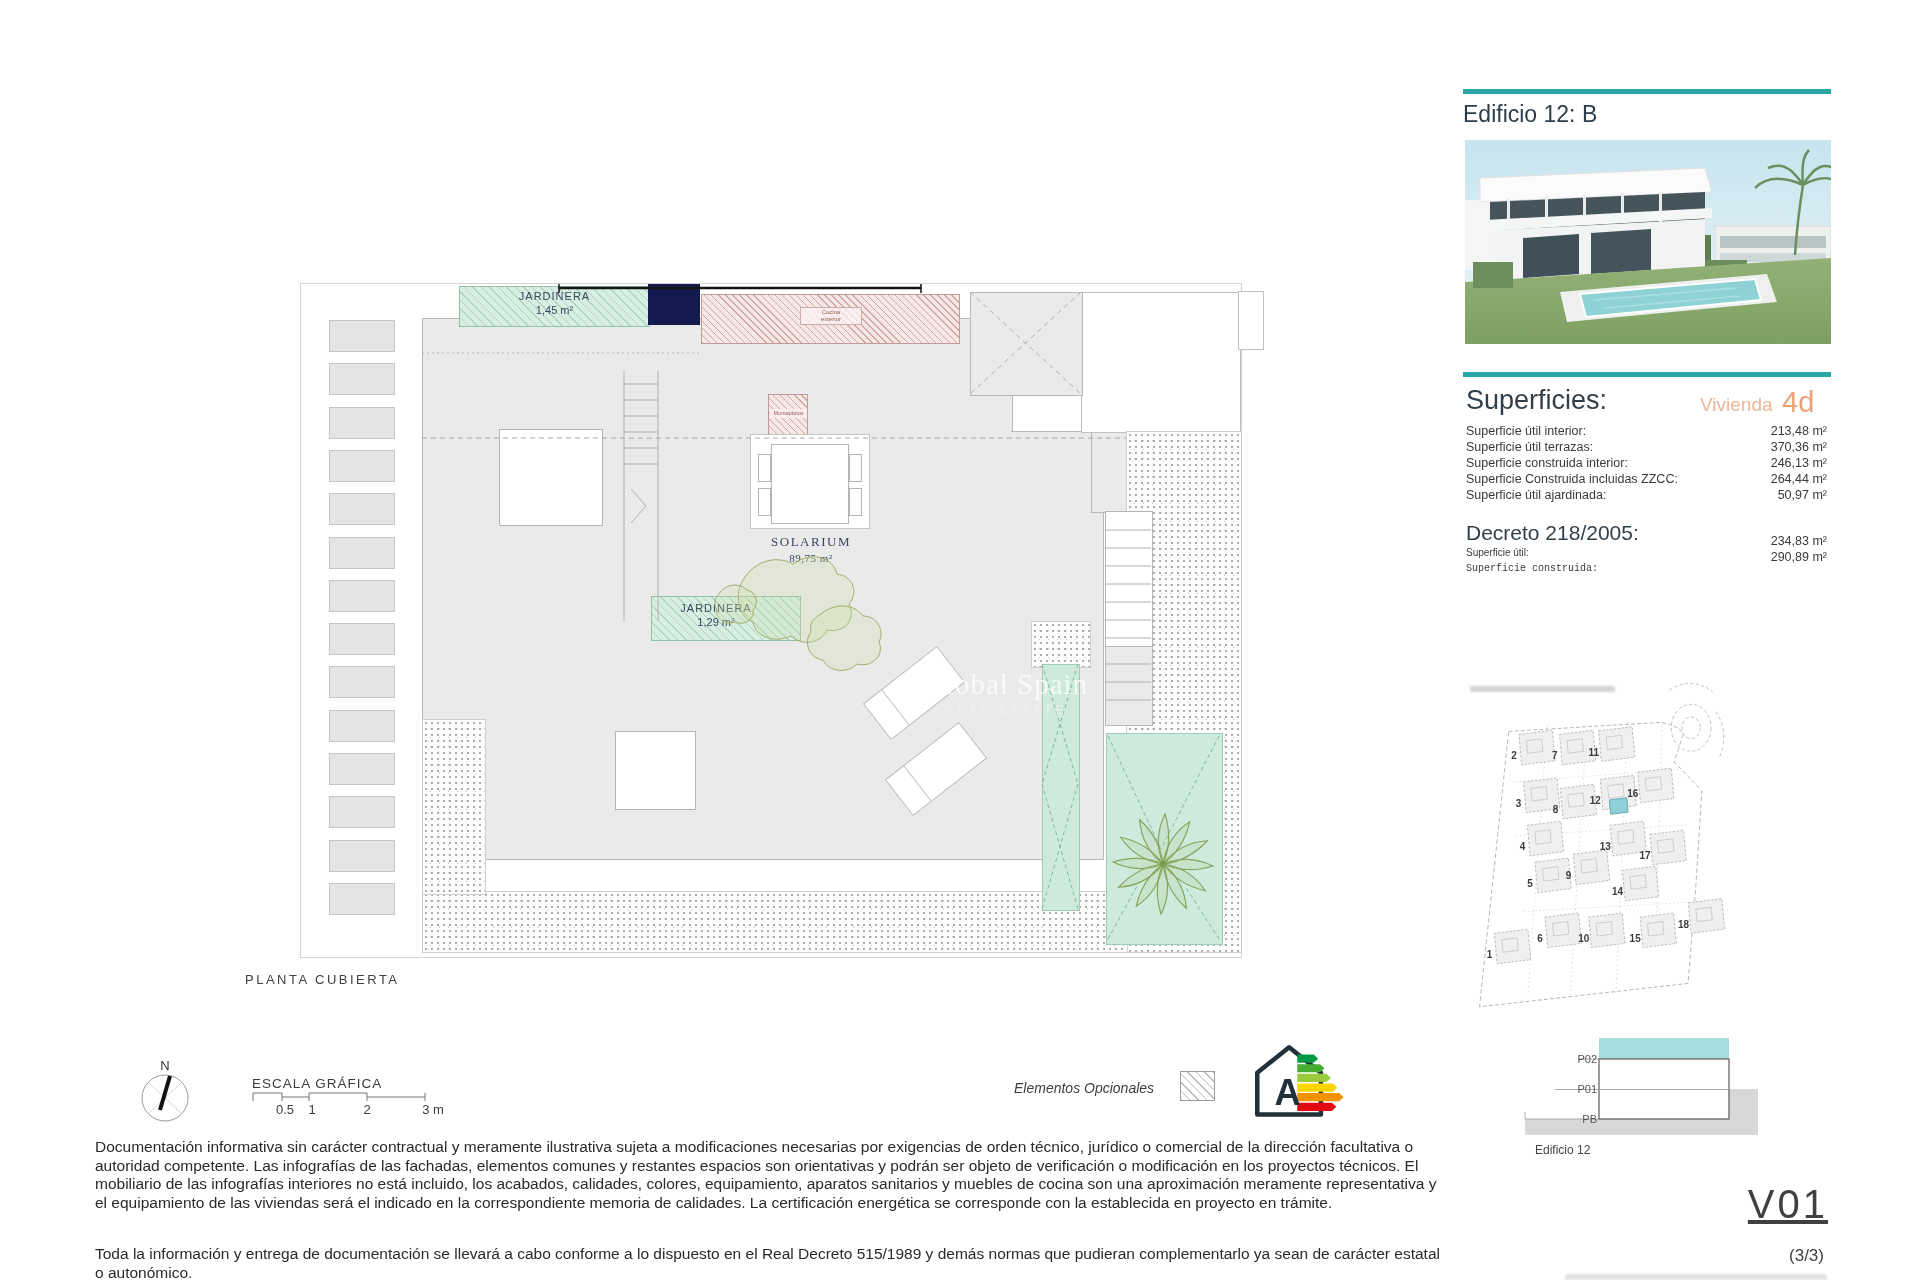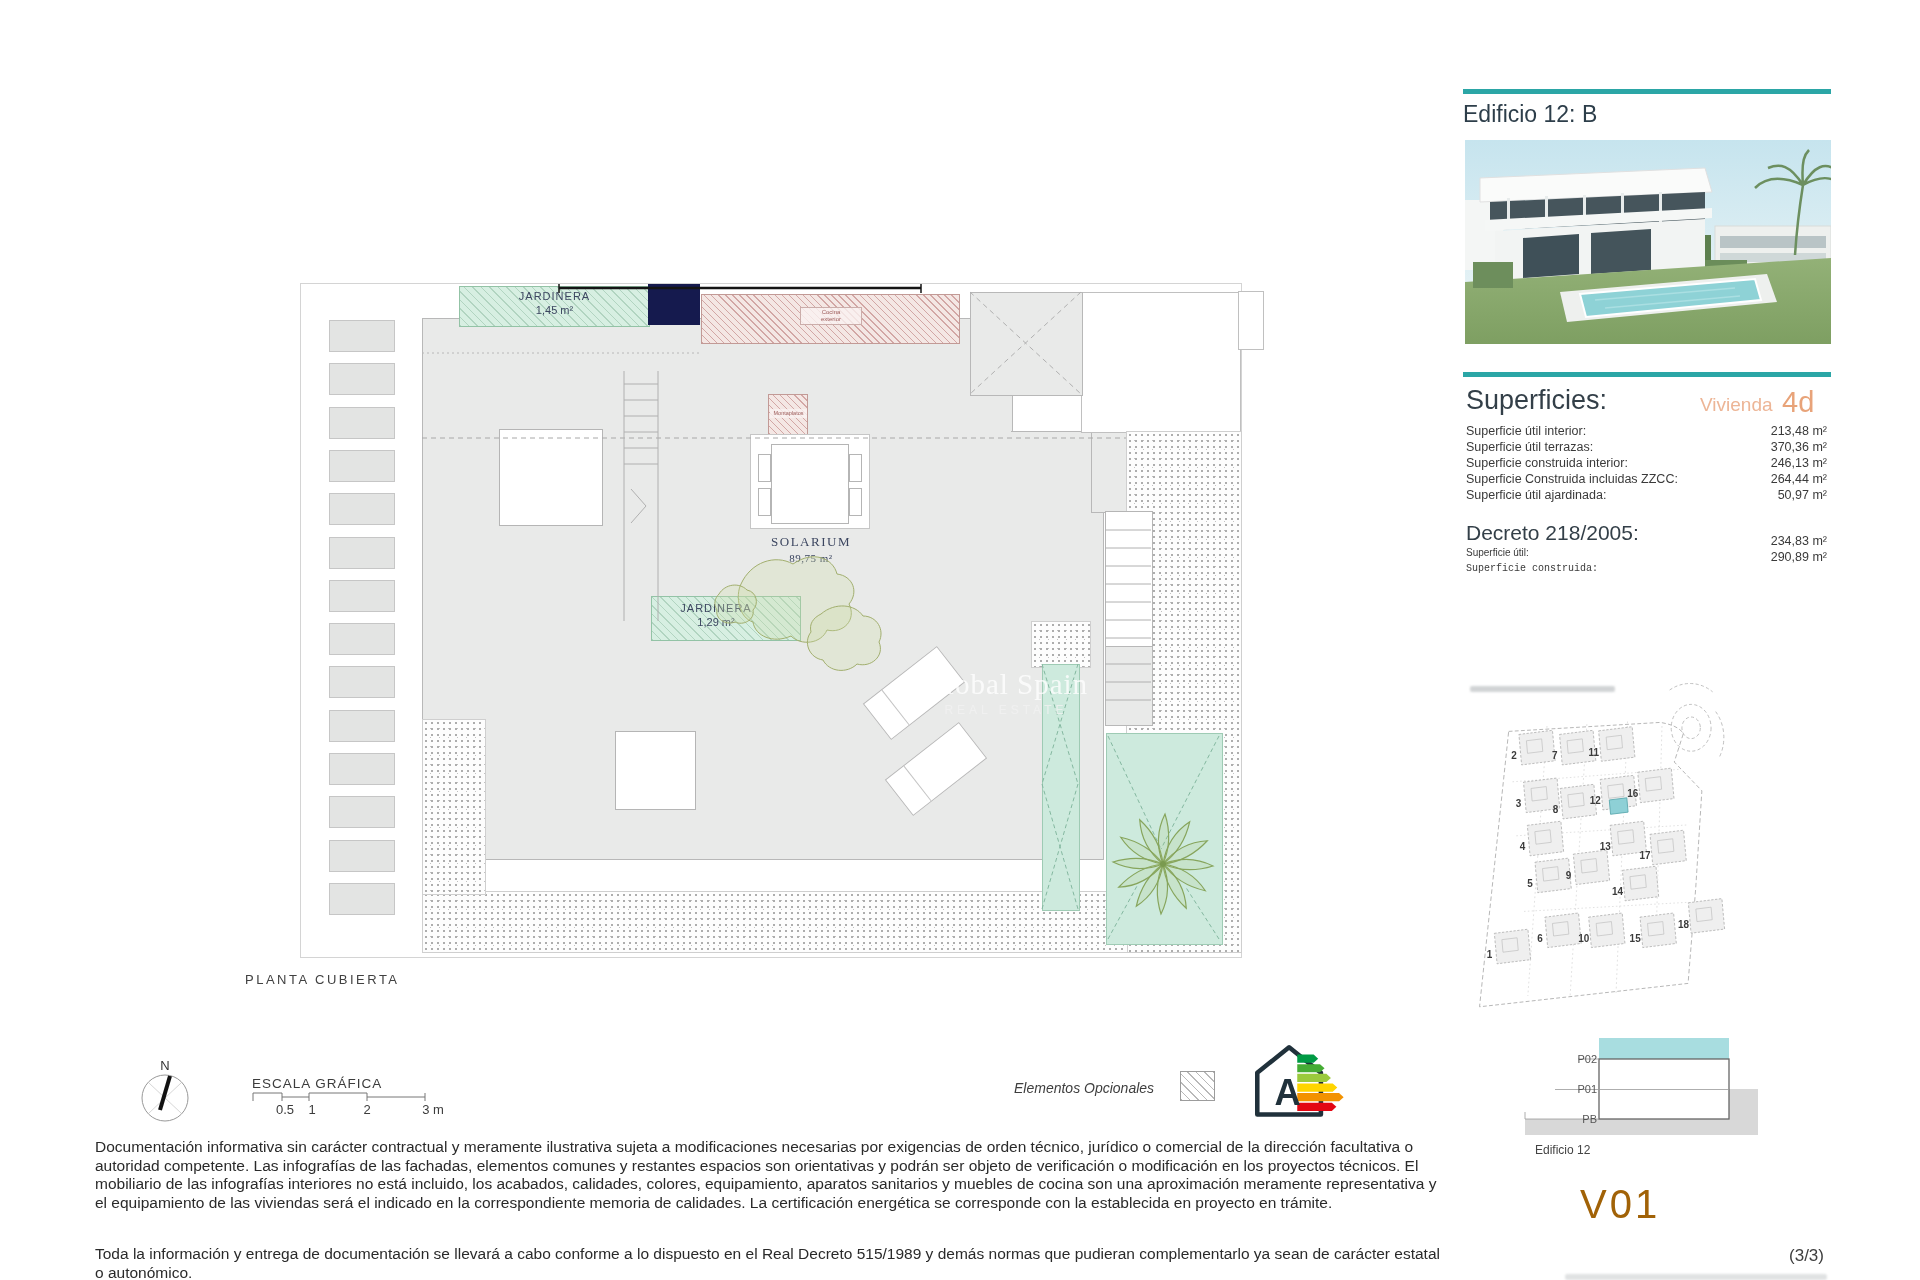--- a/index.html
+++ b/index.html
@@ -53,22 +53,22 @@
   .viv-lbl{position:absolute;left:1700px;top:394px;font-size:19px;color:#edb596;}
   .viv-num{position:absolute;left:1782px;top:386px;font-size:29px;color:#e8a379;}
   #sup-rows{position:absolute;left:1466px;top:423px;width:361px;}
   #sup-rows .row{display:flex;justify-content:space-between;font-size:12.5px;line-height:16px;color:#3a3a3a;}
   .dec-title{position:absolute;left:1466px;top:521px;font-size:21px;color:#333f48;font-weight:500;}
   .dec-lbl{position:absolute;left:1466px;font-size:10px;color:#3a3a3a;}
   .dec-val{position:absolute;right:93px;font-size:12.5px;color:#3a3a3a;}
   #sitemap{position:absolute;left:1455px;top:672px;width:368px;height:360px;}
   .blurline{position:absolute;background:#9aa0a4;opacity:.45;filter:blur(1.2px);border-radius:2px;}
   #section{position:absolute;left:1520px;top:1028px;width:250px;height:135px;}
-  .v01{position:absolute;left:1580px;top:1182px;width:248px;text-align:left;
-       font-size:40px;letter-spacing:3px;color:#a16207;}
+  .v01{position:absolute;left:1580px;top:1182px;width:248px;text-align:right;
+       font-size:40px;letter-spacing:3px;color:#404040;text-decoration:underline;}
   .pg{position:absolute;left:1580px;top:1246px;width:244px;text-align:right;font-size:17px;color:#3e3e3e;}
   text{font-family:"Liberation Sans",sans-serif;}
 </style>
 </head>
 <body>
 
 <div id="page">
 
   <div id="plan">
 

